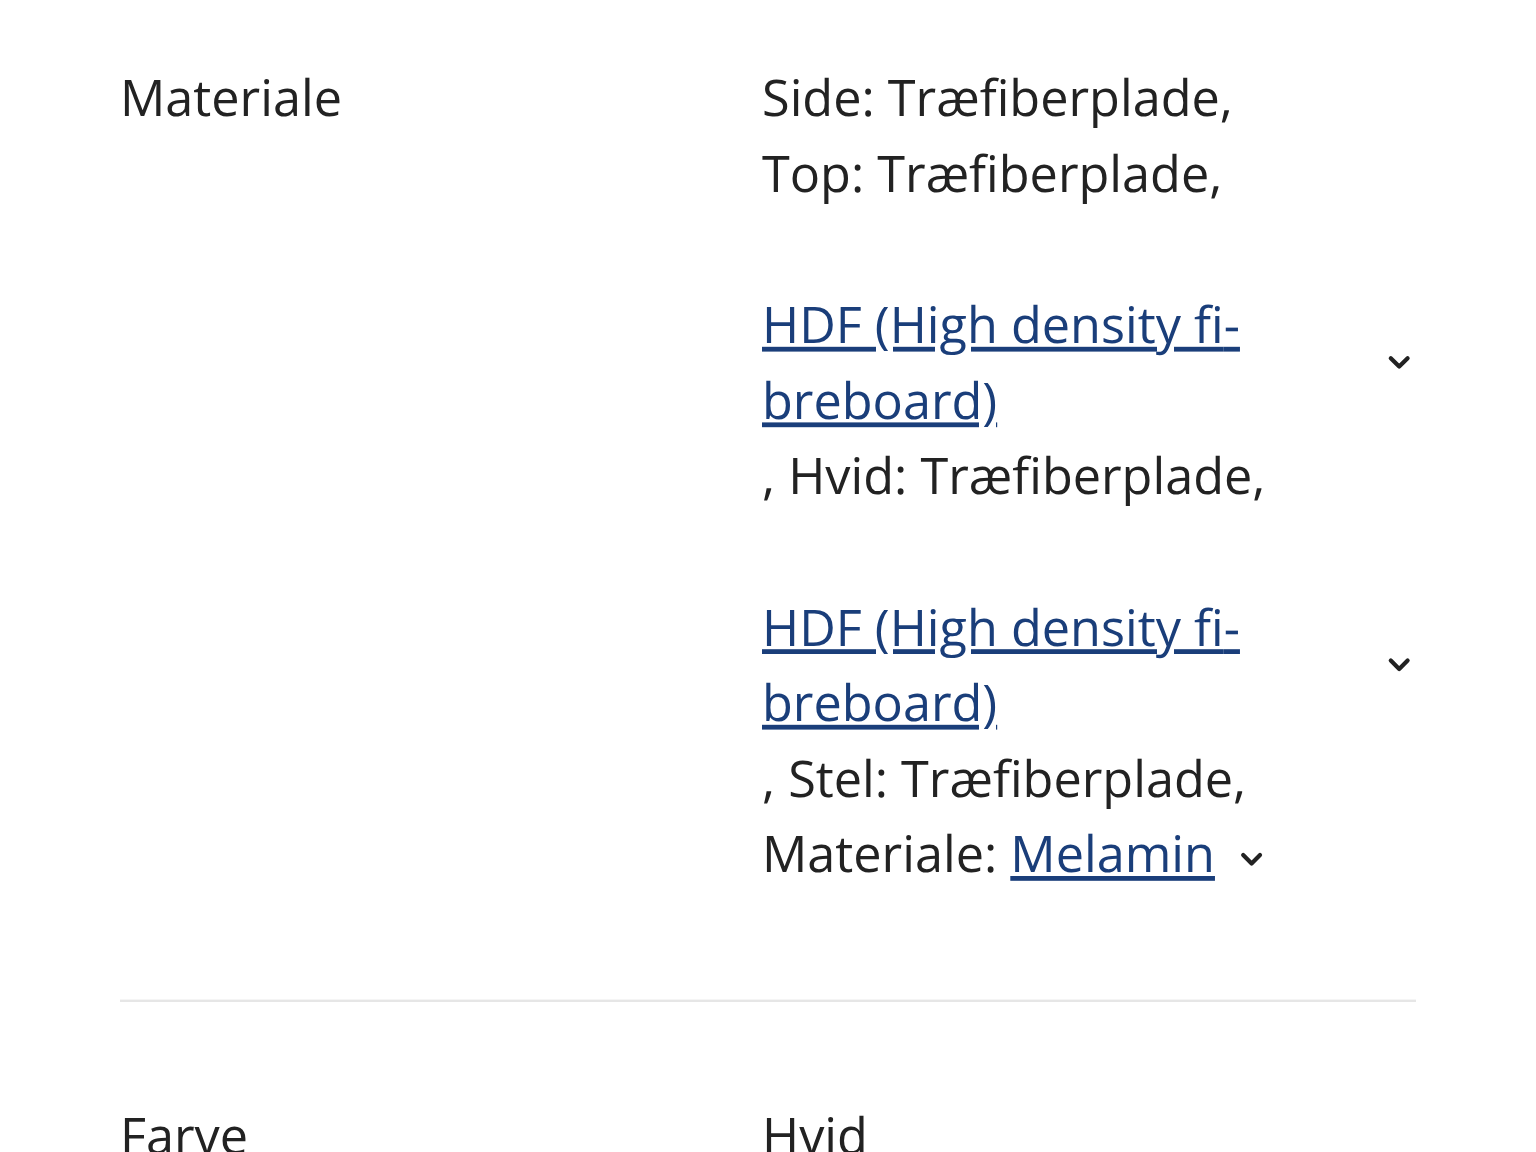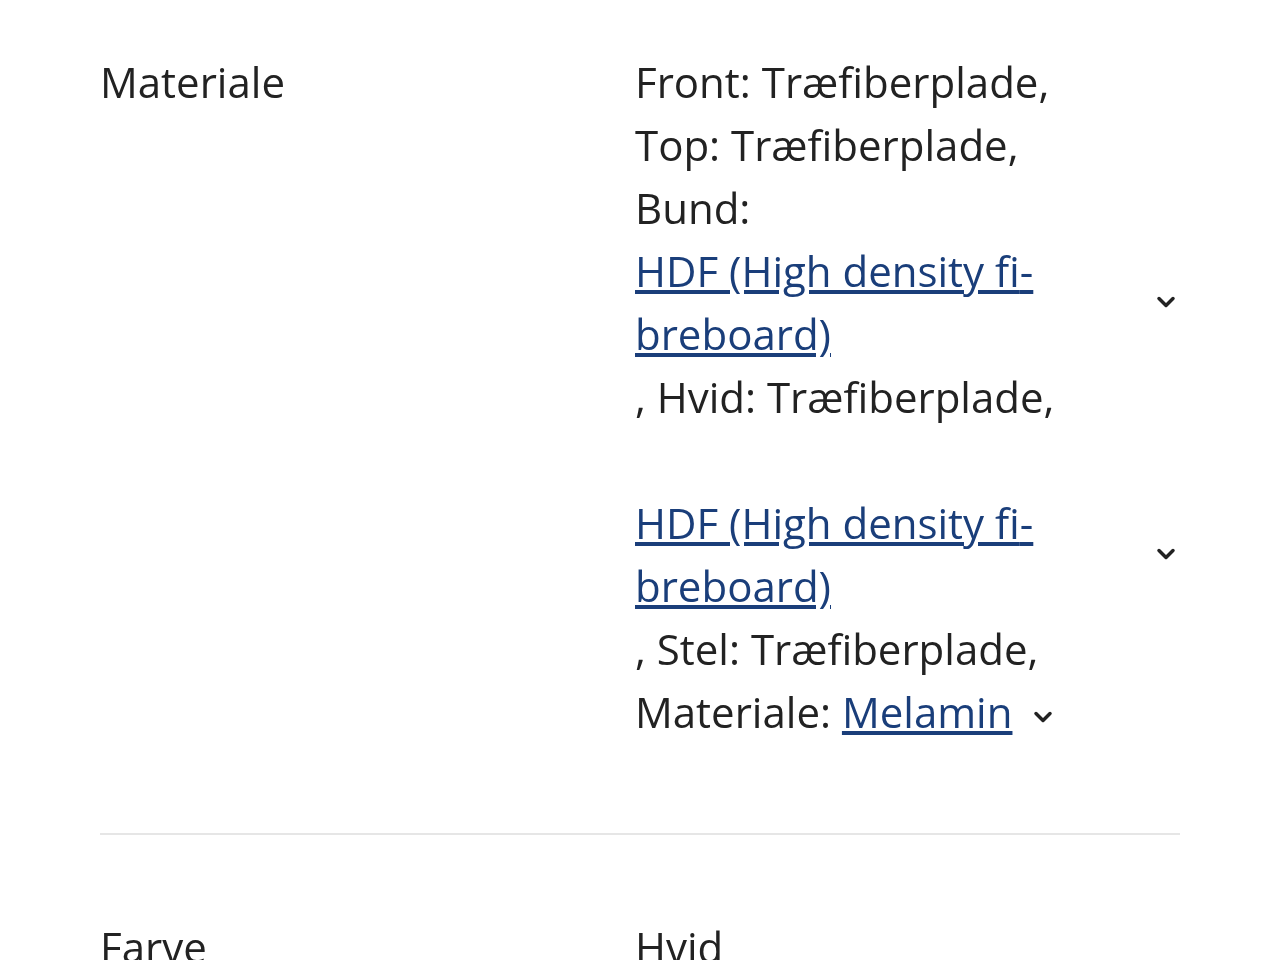--- a/index.html
+++ b/index.html
@@ -65,25 +65,25 @@
     width: 28px;
     height: 28px;
   }
 </style>
 </head>
 <body>
 
 <div class="spec-row">
   <div class="spec-label">Materiale</div>
   <div class="spec-value">
-    <span>Front:</span>
+    <span>Side:</span>
     <span>Træfiberplade,</span><br>
     <span>Top:</span>
     <span>Træfiberplade,</span><br>
-    <span>Bund:</span><br>
+    <br>
     <span class="link-row">
       <a href="#">HDF (High density fi­breboard)</a>
       <span class="chevron">
         <svg viewBox="0 0 24 24" fill="none" stroke="currentColor" stroke-width="3" stroke-linecap="round" stroke-linejoin="round">
             <polyline points="6 9 12 15 18 9"></polyline>
           </svg>
       </span>
     </span>
     <span>, Hvid:</span>
     <span>Træfiberplade,</span><br>

